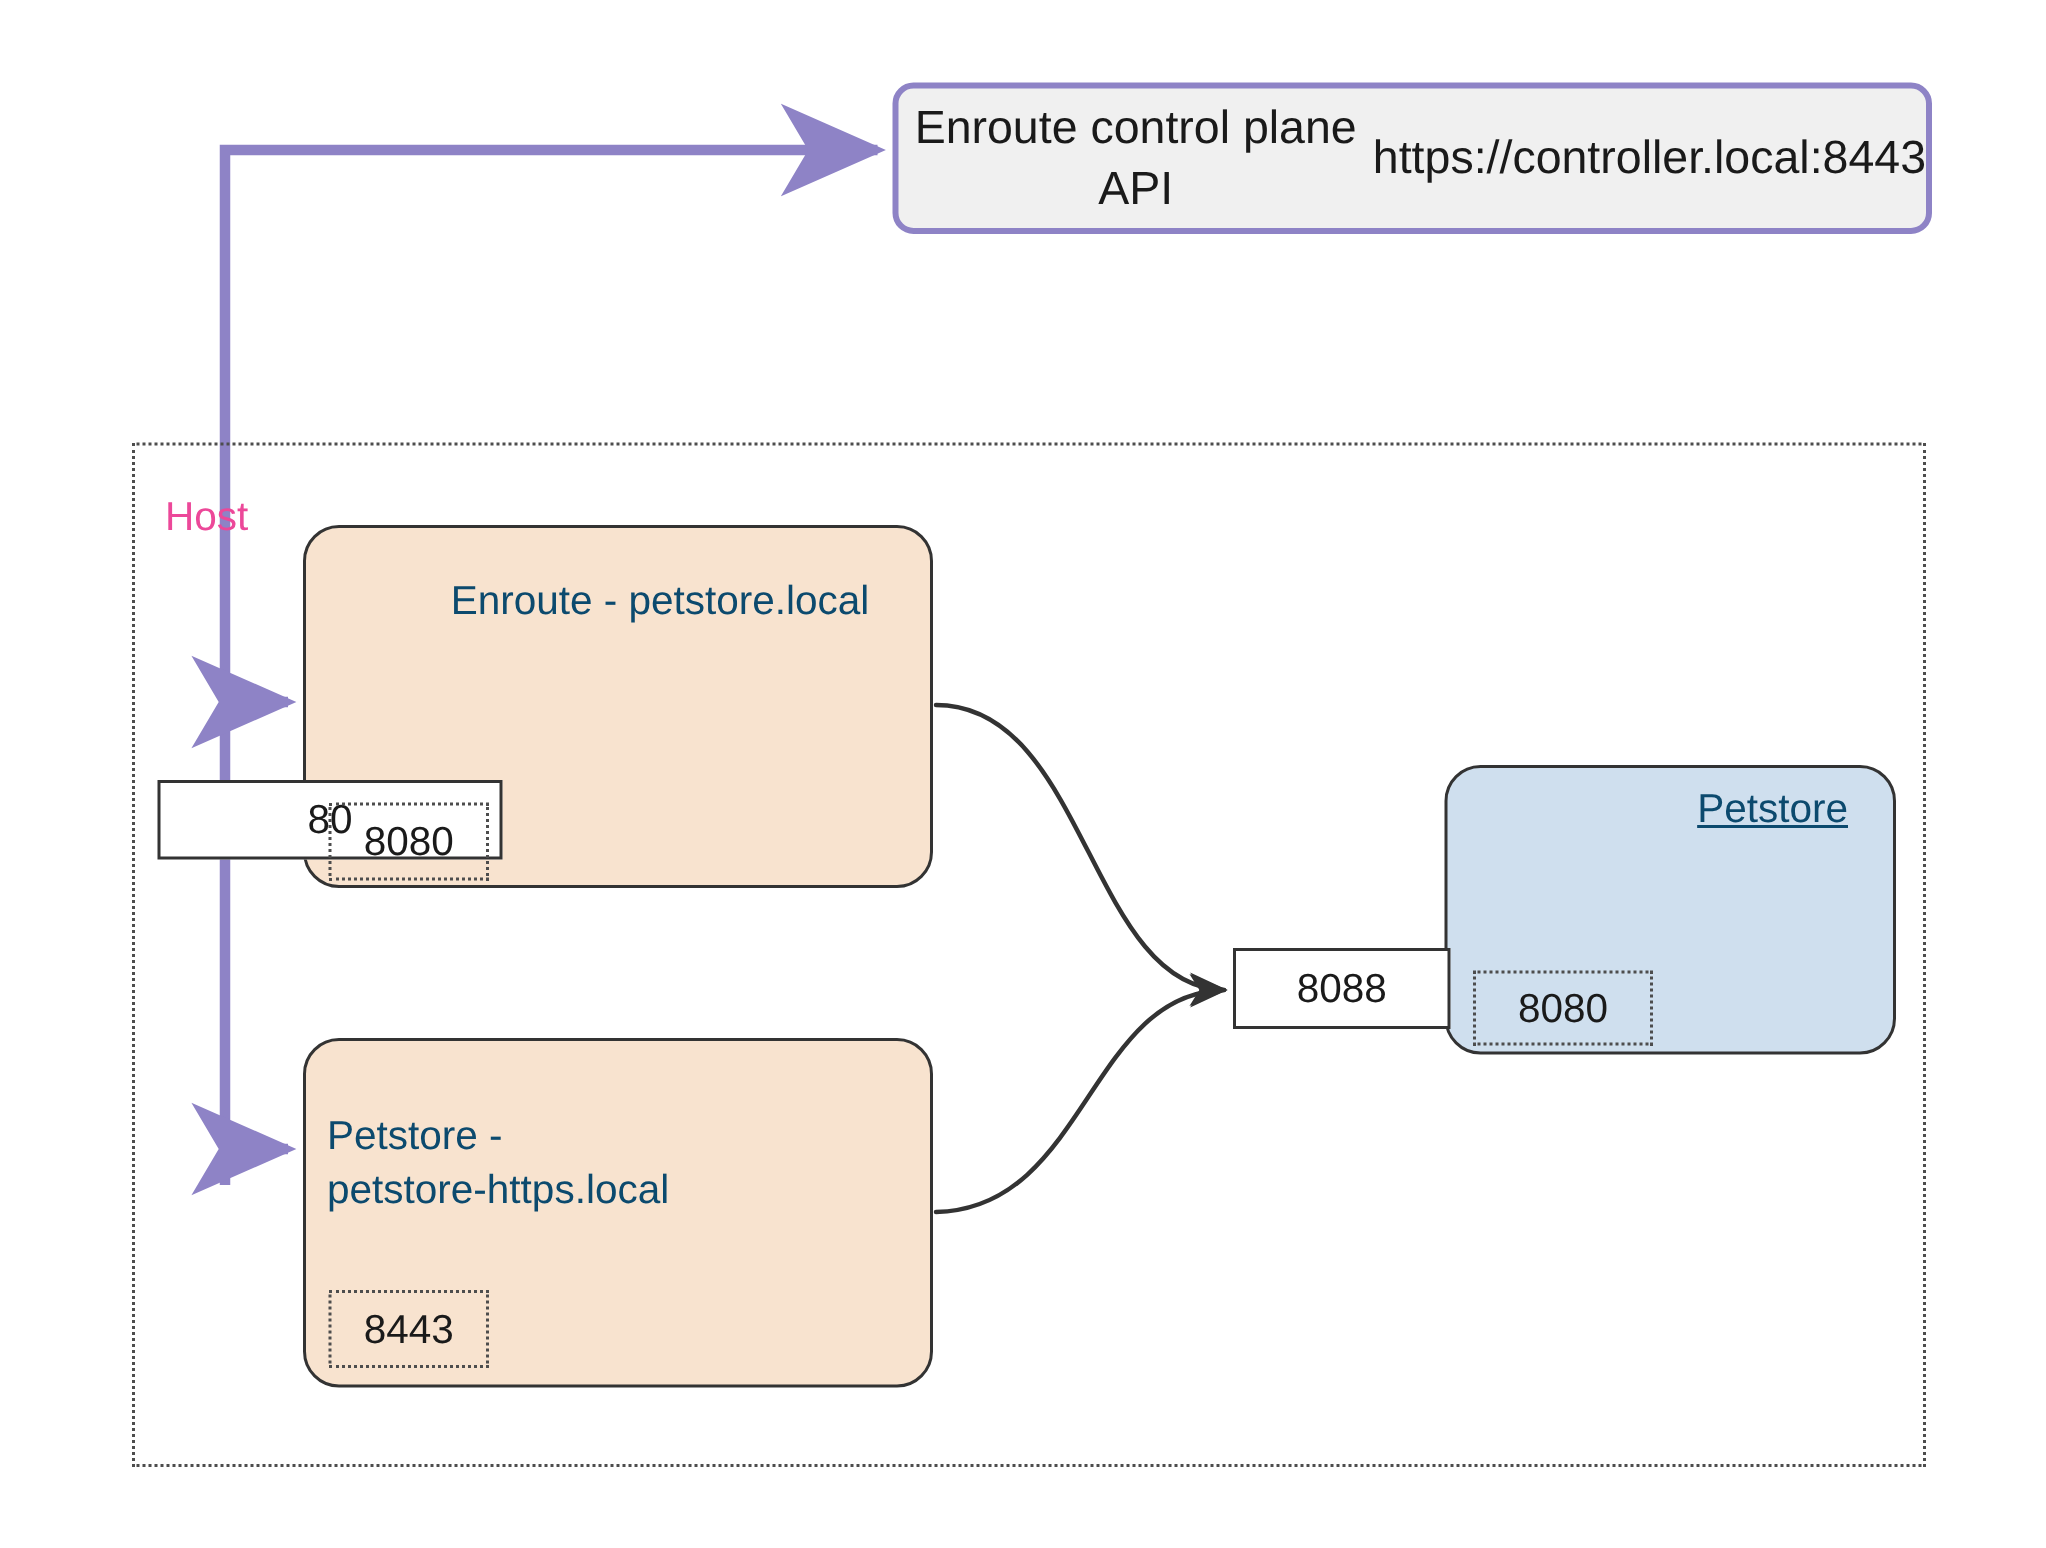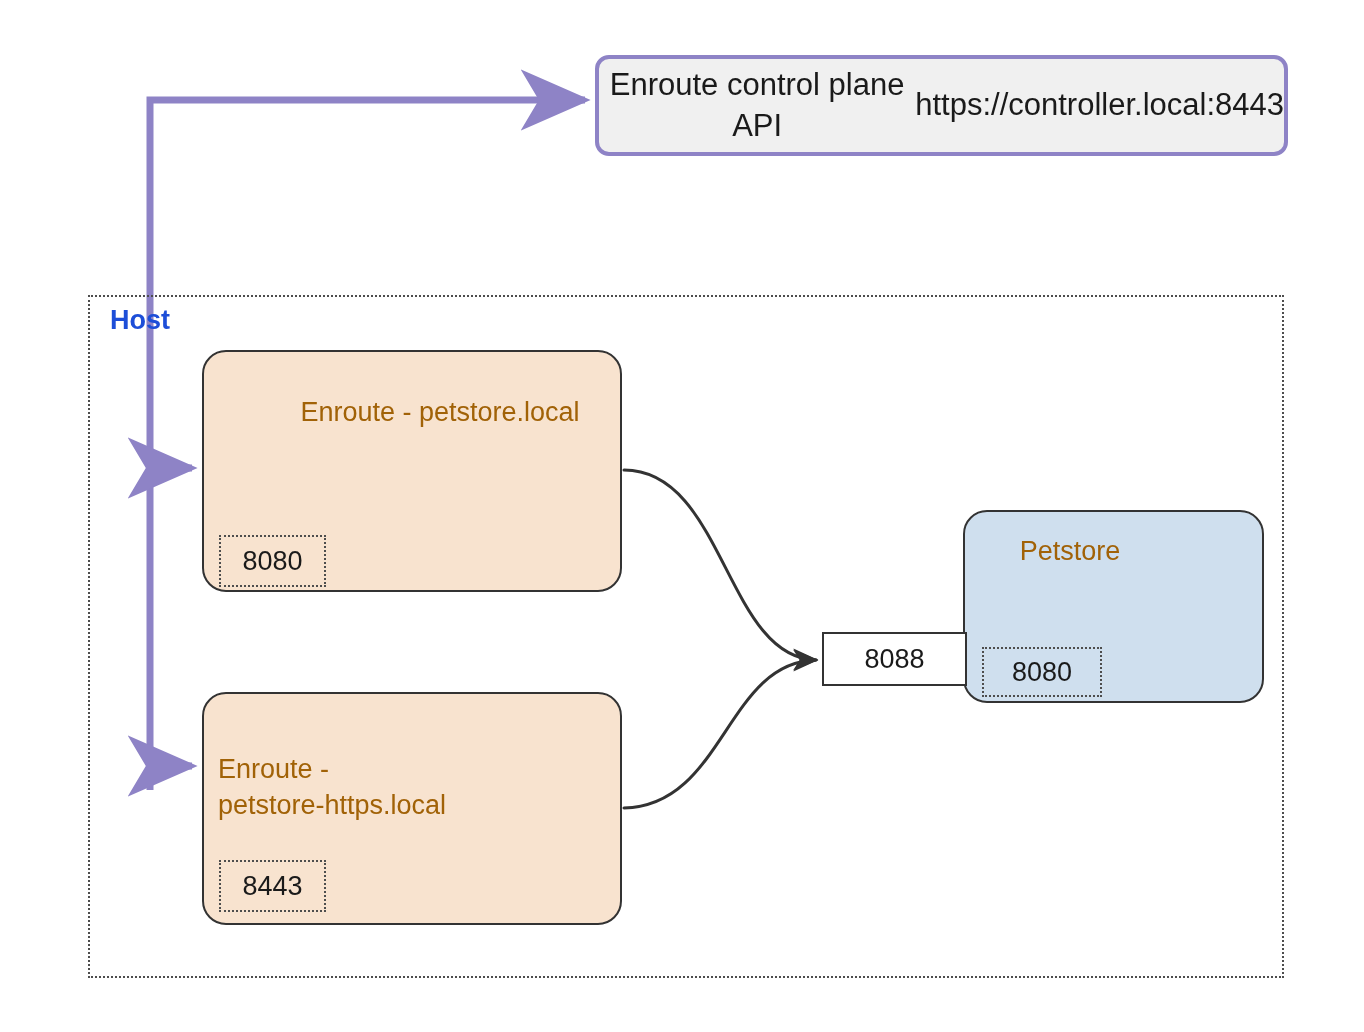--- a/index.html
+++ b/index.html
@@ -59,25 +59,24 @@
     left: 88px;
     top: 295px;
     width: 1196px;
     height: 683px;
     border: 2px dotted #4d4d4d;
     background: transparent;
   }
   .host-label {
     position: absolute;
     left: 110px;
-    top: 305px;
-    font-size: 27px;
-    color: #1d4ed8;
+    top: 329px;
+    font-size: 27px;
+    color: #ec4899;
     white-space: nowrap;
-    font-weight: bold;
   }
 
   
   .container-box {
     border: 2.5px solid #333333;
     border-radius: 24px;
   }
   .enroute-1 {
     left: 202px;
     top: 350px;
@@ -94,42 +93,42 @@
     left: 963px;
     top: 510px;
     width: 301px;
     height: 193px;
   }
 
   
   .node-title {
     position: absolute;
     font-size: 27px;
-    color: #a16207;
+    color: #0c4a6e;
     line-height: 1.32;
     white-space: pre-line;
-    margin-top: 12px;
   }
   .title-enroute-1 {
     left: 270px;
     top: 383px;
     width: 340px;
     text-align: center;
   }
   .title-enroute-2 {
     left: 218px;
     top: 740px;
     width: 300px;
     text-align: left;
   }
   .title-petstore {
-    left: 940px;
+    left: 972px;
     top: 522px;
     width: 260px;
-    text-align: center;
+    text-align: right;
+    text-decoration: underline;
   }
 
   
   .hostport {
     position: absolute;
     box-sizing: border-box;
     background: #ffffff;
     border: 2.5px solid #333333;
     display: flex;
     align-items: center;
@@ -191,26 +190,29 @@
       <br>
     <span>https://controller.local:8443</span>
   </div>
 
   <div class="node host-boundary"></div>
   <div class="host-label">Host</div>
 
   <div class="node container-box enroute-1" style="background:#f8e3cf;"></div>
   <div class="node-title title-enroute-1">Enroute - petstore.local</div>
 
+  <div class="hostport hostport-80">
+    <span>80</span>
+  </div>
   <div class="innerport innerport-8080a">
     <span>8080</span>
   </div>
 
   <div class="node container-box enroute-2" style="background:#f8e3cf;"></div>
-  <div class="node-title title-enroute-2">Enroute -
+  <div class="node-title title-enroute-2">Petstore -
 petstore-https.local</div>
 
   <div class="innerport innerport-8443">
     <span>8443</span>
   </div>
 
   <div class="node container-box petstore" style="background:#cfdfee;"></div>
   <div class="node-title title-petstore">Petstore</div>
 
   <div class="hostport hostport-8088">

